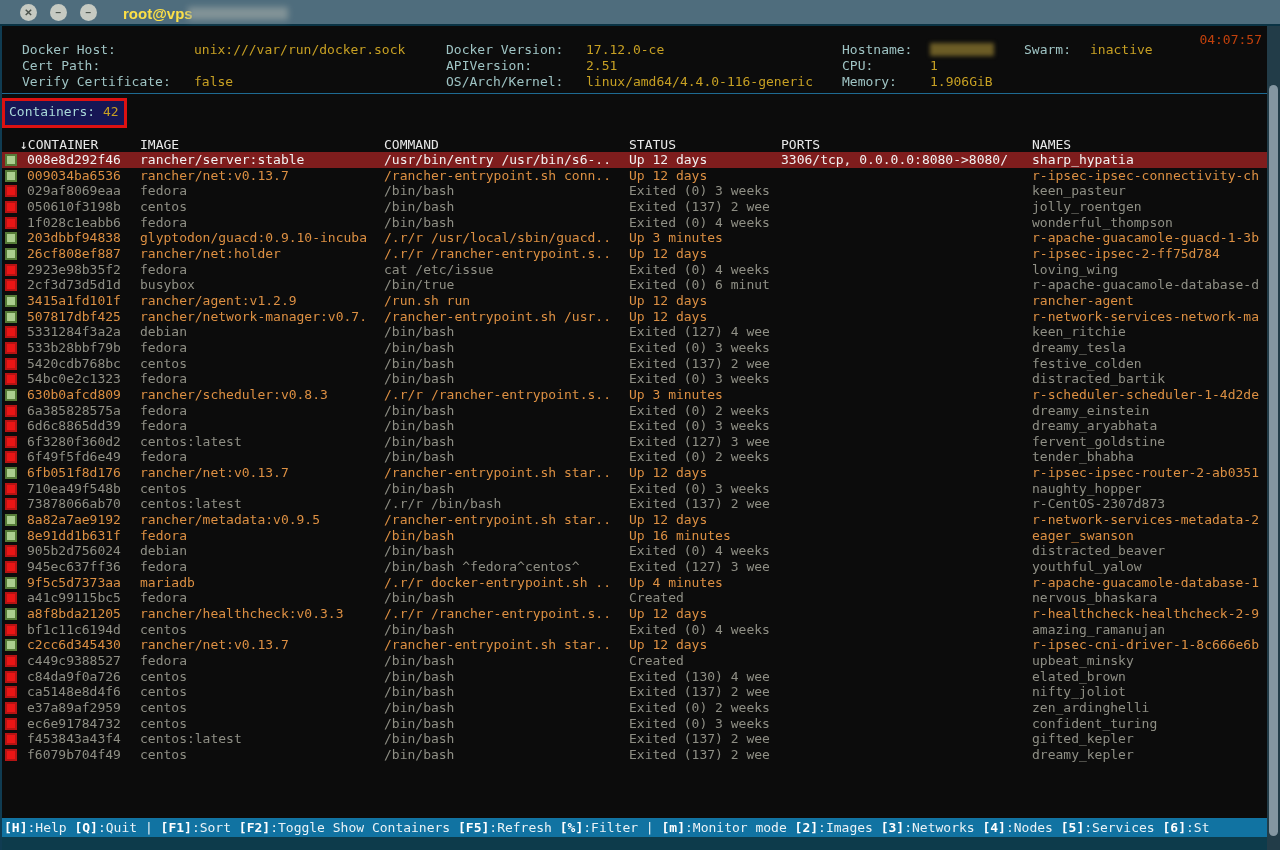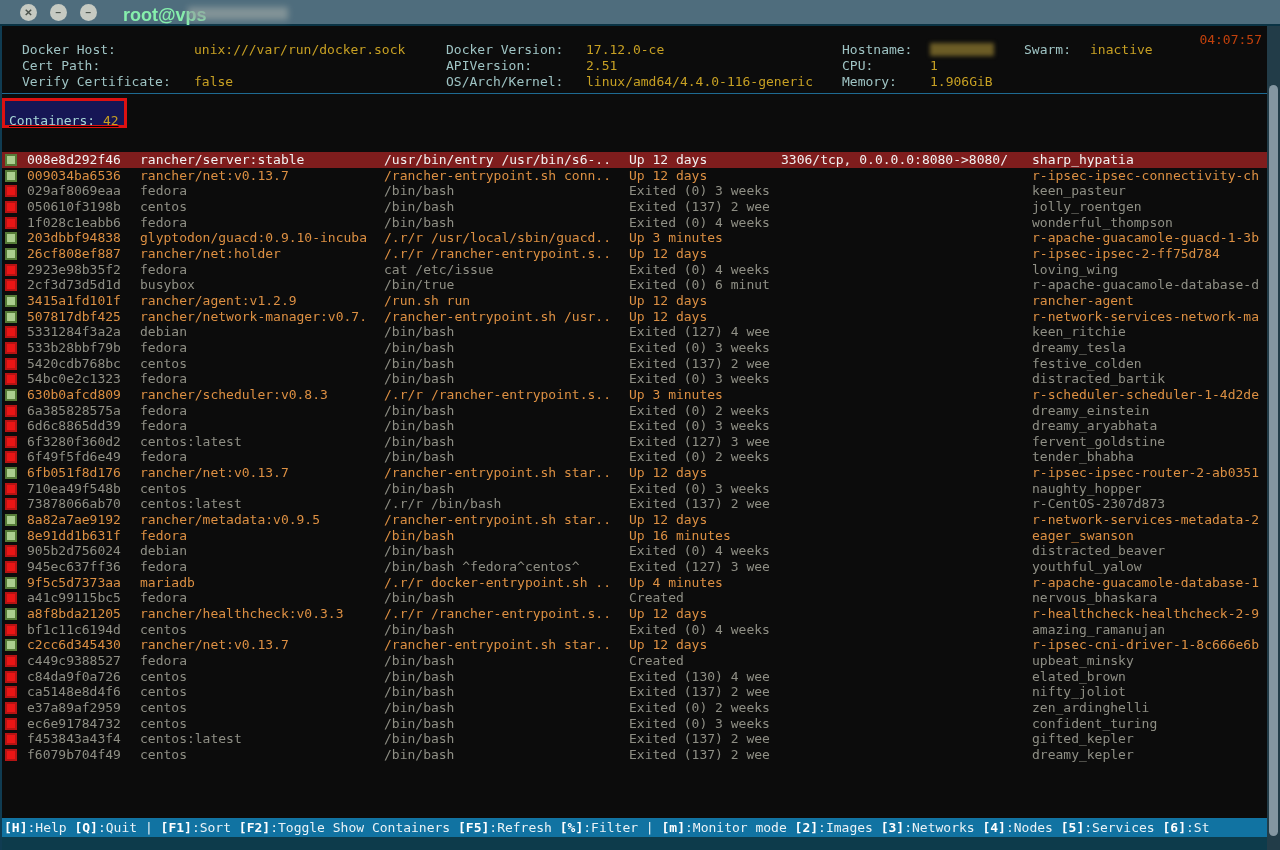--- a/index.html
+++ b/index.html
@@ -7,22 +7,22 @@
               font-family:"DejaVu Sans Mono", monospace; }
   #stage { position:relative; width:1280px; height:850px; }
 
   
   .titlebar { position:absolute; top:0; left:0; width:1280px; height:26px;
               background:#4f6d7d; border-bottom:2px solid #0a3344; }
   .wbtn { position:absolute; top:4px; width:17px; height:17px; border-radius:50%;
           background:#c6cac2; color:#4a524b; font-family:"Liberation Sans",sans-serif;
           font-size:10px; font-weight:bold; text-align:center; line-height:17px; cursor:pointer; }
   .wbtn.b1 { left:20px; } .wbtn.b2 { left:50px; } .wbtn.b3 { left:80px; }
-  .wtitle { position:absolute; left:123px; top:5px; color:#86efac;
-            font-family:"Liberation Sans",sans-serif; font-size:18px; font-weight:bold;text-align:right; }
+  .wtitle { position:absolute; left:123px; top:5px; color:#fde047;
+            font-family:"Liberation Sans",sans-serif; font-size:15px; font-weight:bold;text-align:right; }
   .blur-title { position:absolute; left:188px; top:7px; width:100px; height:13px;
                 background:#93a0a0; filter:blur(3px); opacity:.75; }
 
   
   .term { position:absolute; top:26px; left:0; width:1280px; height:824px;
           background:#0c0c0c; border-left:2px solid #103c52; font-size:13px; }
   .abs { position:absolute; white-space:pre; }
   .lbl { color:#9fc4c4; }
   .val { color:#c7a023; }
   .clock { position:absolute; top:6px; right:18px; color:#c2410c; }
@@ -31,21 +31,21 @@
   .ml { left:444px; } .mv { left:584px; }
   .hl { left:840px; } .hv { left:928px; }
   .sl { left:1022px; } .sv { left:1088px; }
   .blur-host { position:absolute; left:928px; top:17px; width:64px; height:13px;
                background:#6b5c26; filter:blur(2px); }
   .sep { position:absolute; top:67px; left:0; width:1267px; height:1px; background:#1e6a92; }
 
   
   .annotation { position:absolute; top:72px; left:0; width:125px; height:30px;
                 border:3px solid #dd1111; }
-  .containers-badge { width:100%; height:100%; background:#161655; padding:12px 0 0 4px;text-decoration:underline; }
+  .containers-badge { width:100%; height:100%; background:#161655; padding:3px 0 0 4px; }
   .c-label { color:#a8d8d8; } .c-count { color:#c7a023; }
 
   
   .thead { position:absolute; top:111px; left:0; right:13px; height:15px; color:#e9e9e9; }
   .th { position:absolute; white-space:pre; }
   .th1 { left:18px; } .th2 { left:138px; } .th3 { left:382px; }
   .th4 { left:627px; } .th5 { left:779px; } .th6 { left:1030px; }
   .tbody { position:absolute; top:126px; left:0; right:13px; }
   .trow { position:relative; height:15.67px; line-height:15.67px; }
   .trow.sel { background:#7f1d1d; }
@@ -116,20 +116,28 @@
     <span class="abs val r1 sv">inactive</span>
 
     <div class="sep"></div>
 
     <div class="annotation">
       <div class="containers-badge">
         <span class="c-label">Containers: </span><span class="c-count">42</span>
       </div>
     </div>
 
+    <div class="thead">
+      <span class="th th1">↓CONTAINER</span>
+      <span class="th th2">IMAGE</span>
+      <span class="th th3">COMMAND</span>
+      <span class="th th4">STATUS</span>
+      <span class="th th5">PORTS</span>
+      <span class="th th6">NAMES</span>
+    </div>
 
     <div class="tbody">
         <div class="trow st-running sel">
           <span class="sicon green"></span>
           <span class="cell cid">008e8d292f46</span>
           <span class="cell cimg">rancher/server:stable</span>
           <span class="cell ccmd">/usr/bin/entry /usr/bin/s6-..</span>
           <span class="cell cst">Up 12 days</span>
           <span class="cell cpt">3306/tcp, 0.0.0.0:8080-&gt;8080/</span>
           <span class="cell cnm">sharp_hypatia</span>

